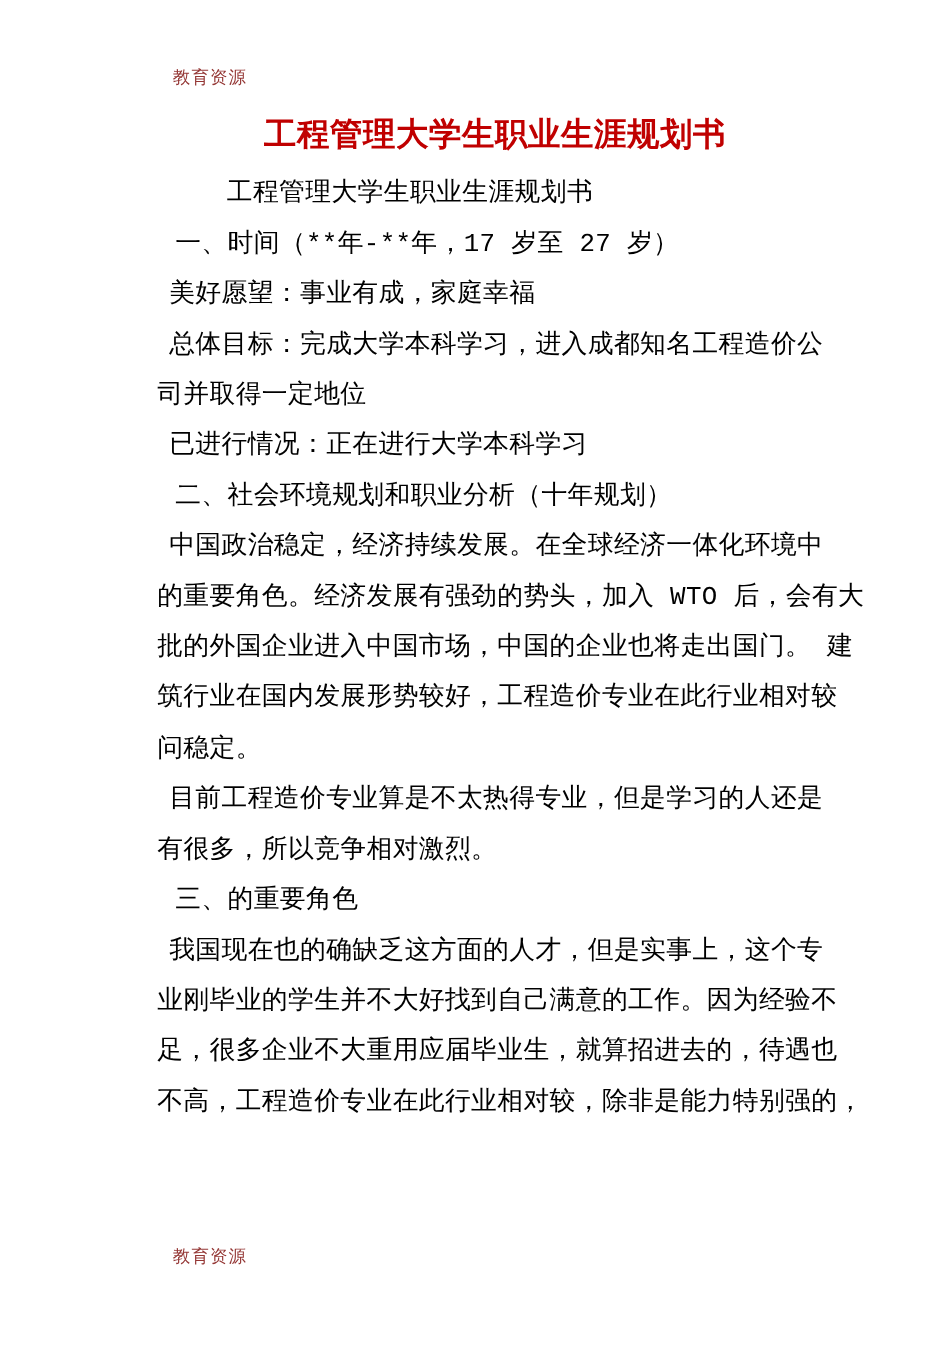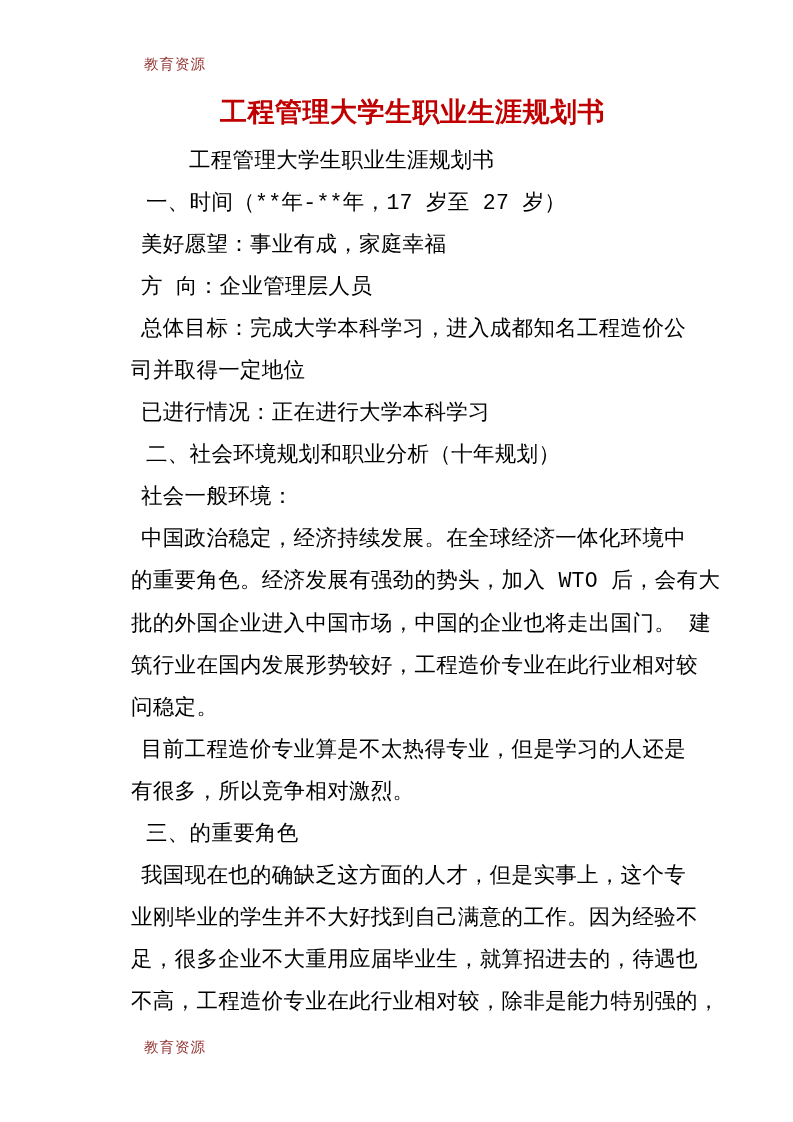--- a/index.html
+++ b/index.html
@@ -64,26 +64,24 @@
 
 <div class="page">
   <div class="watermark top">教育资源</div>
 
   <div class="doc-title">工程管理大学生职业生涯规划书</div>
 
   <div class="body-lines">
       <div class="line ind-two">工程管理大学生职业生涯规划书</div>
       <div class="line ind-char">一、时间（**年-**年，17 岁至 27 岁）</div>
       <div class="line ind-half">美好愿望：事业有成，家庭幸福</div>
-      <div class="line ind-half">方 向：企业管理层人员</div>
       <div class="line ind-half">总体目标：完成大学本科学习，进入成都知名工程造价公</div>
       <div class="line ind-none">司并取得一定地位</div>
       <div class="line ind-half">已进行情况：正在进行大学本科学习</div>
       <div class="line ind-char">二、社会环境规划和职业分析（十年规划）</div>
-      <div class="line ind-half">社会一般环境：</div>
       <div class="line ind-half">中国政治稳定，经济持续发展。在全球经济一体化环境中</div>
       <div class="line ind-none">的重要角色。经济发展有强劲的势头，加入 WTO 后，会有大</div>
       <div class="line ind-none">批的外国企业进入中国市场，中国的企业也将走出国门。 建</div>
       <div class="line ind-none">筑行业在国内发展形势较好，工程造价专业在此行业相对较</div>
       <div class="line ind-none">问稳定。</div>
       <div class="line ind-half">目前工程造价专业算是不太热得专业，但是学习的人还是</div>
       <div class="line ind-none">有很多，所以竞争相对激烈。</div>
       <div class="line ind-char">三、的重要角色</div>
       <div class="line ind-half">我国现在也的确缺乏这方面的人才，但是实事上，这个专</div>
       <div class="line ind-none">业刚毕业的学生并不大好找到自己满意的工作。因为经验不</div>

